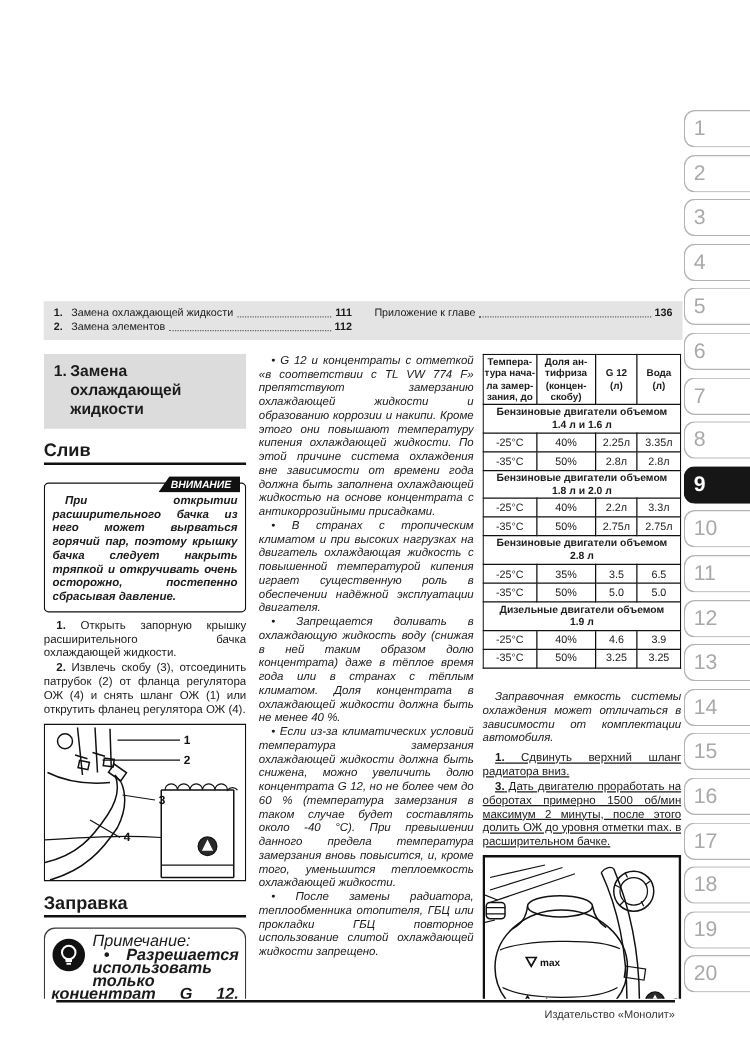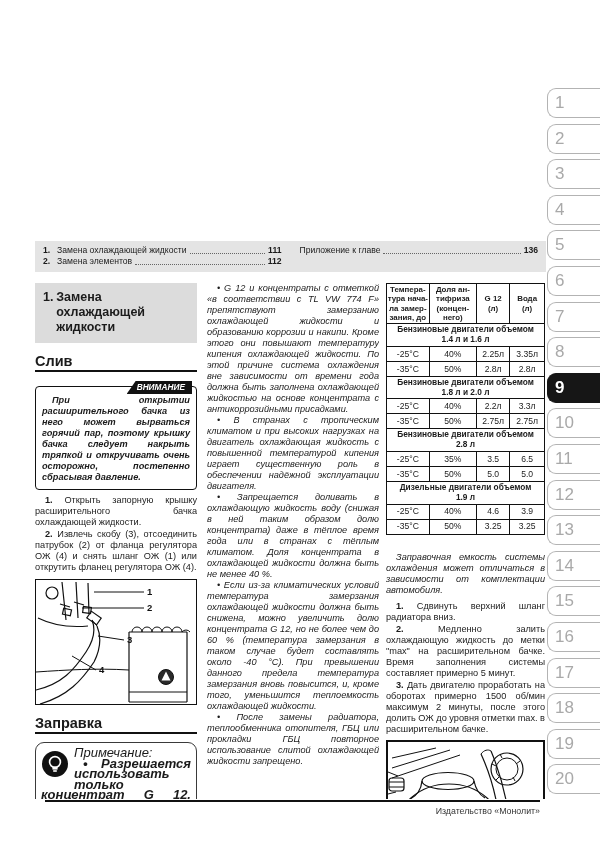--- a/index.html
+++ b/index.html
@@ -215,21 +215,21 @@
         </colgroup>
       <tbody>
           <tr>
             <th>Темпера-
 тура нача-
 ла замер-
 зания, до</th>
             <th>Доля ан-
 тифриза
 (концен-
-него)</th>
+скобу)</th>
             <th>G 12
 (л)</th>
             <th>Вода
 (л)</th>
           </tr>
           <tr>
             <td colspan="4" class="sec-row">Бензиновые двигатели объемом
 1.4 л и 1.6 л</td>
           </tr>
           <tr>
@@ -290,23 +290,22 @@
             <td class="cell">-35°С</td>
             <td class="cell">50%</td>
             <td class="cell">3.25</td>
             <td class="cell">3.25</td>
           </tr>
         </tbody>
     </table>
 
     <p class="bullet" style="margin-top:17px;">Заправочная емкость системы охлаждения может отличаться в зависимости от комплектации автомобиля.</p>
 
-    <div style="margin-top:5px;">
+    <div style="margin-top:5px;text-decoration:underline;">
         <p class="step"><b>1.</b>&nbsp;Сдвинуть верхний шланг радиатора вниз.</p>
-        <p class="step"><b>2.</b>&nbsp;Медленно залить охлаждающую жидкость до метки "max" на расширительном бачке. Время заполнения системы составляет примерно 5 минут.</p>
         <p class="step"><b>3.</b>&nbsp;Дать двигателю проработать на оборотах примерно 1500 об/мин максимум 2 минуты, после этого долить ОЖ до уровня отметки max. в расширительном бачке.</p>
       </div>
 
     <div class="figure fig-right">
       <svg width="154" height="138" viewBox="0 0 154 138" stroke="#111" fill="none" stroke-width="1.2">
 
         <path d="M4,26 L62,8 M4,36 L72,13 M4,16 L48,6" stroke-width="1"></path>
         <path d="M118,134 C132,120 146,114 154,113" stroke-width="1"></path>
 
         <circle cx="119" cy="27" r="16"></circle>

